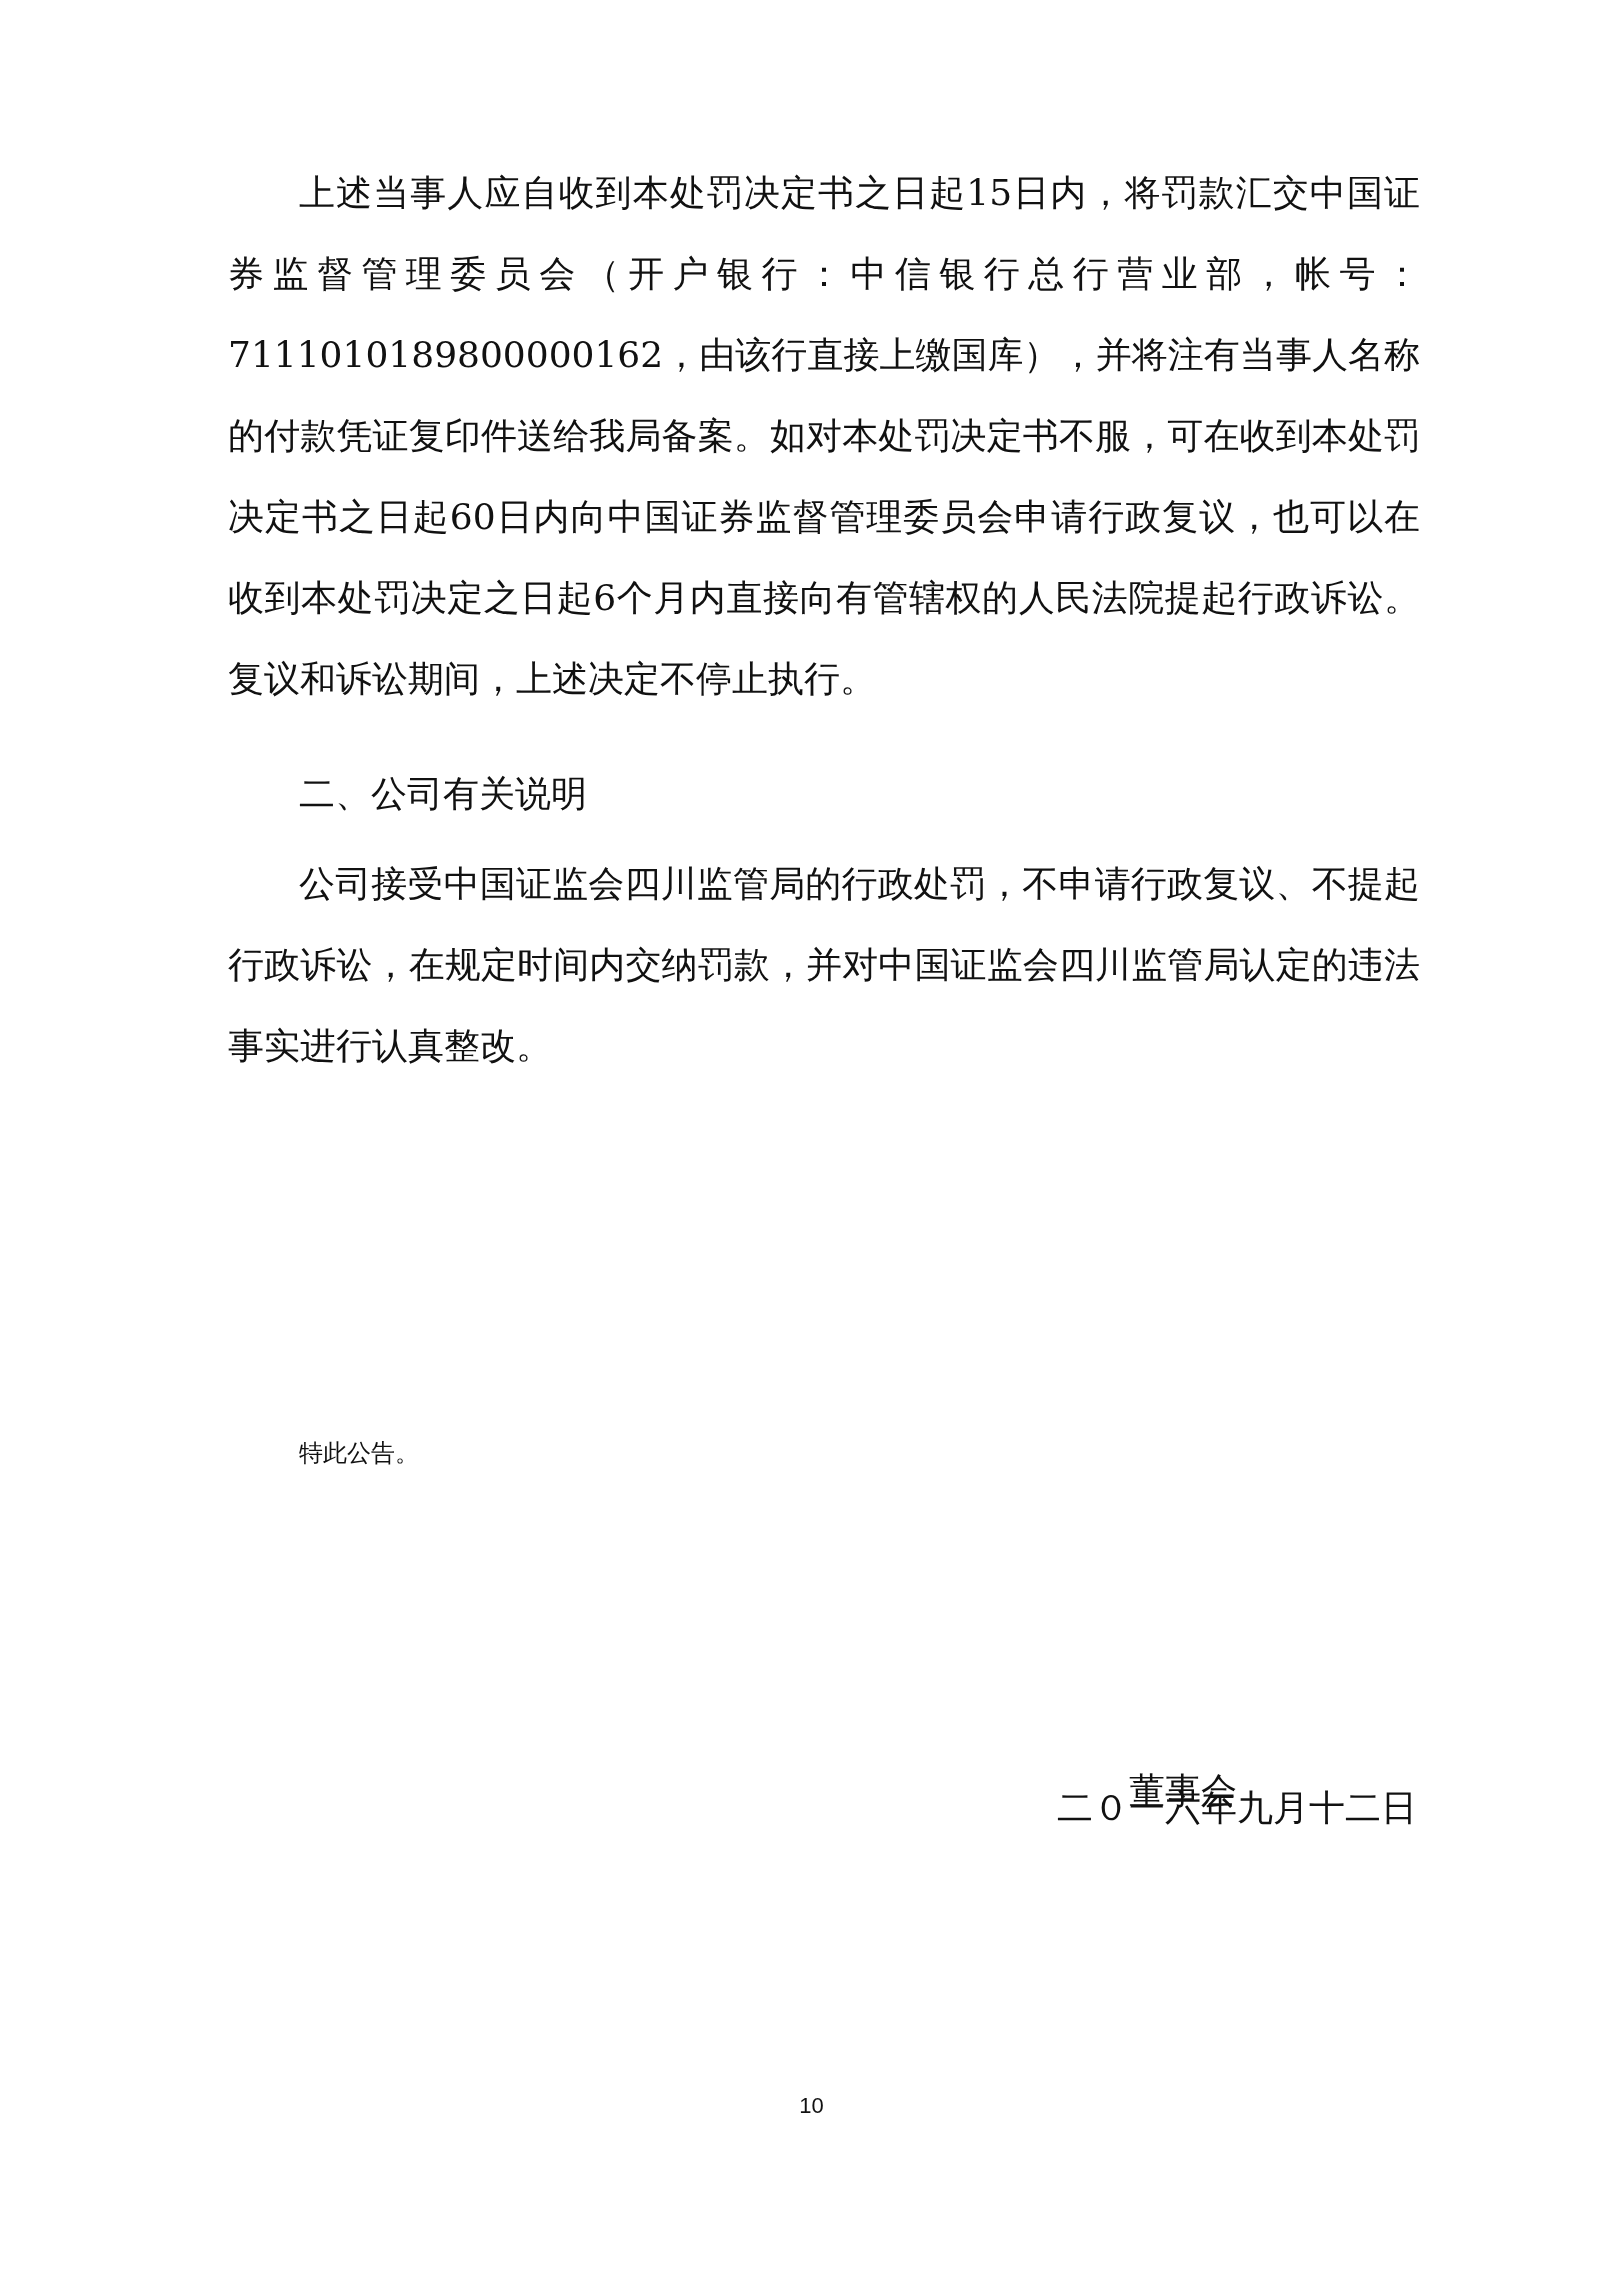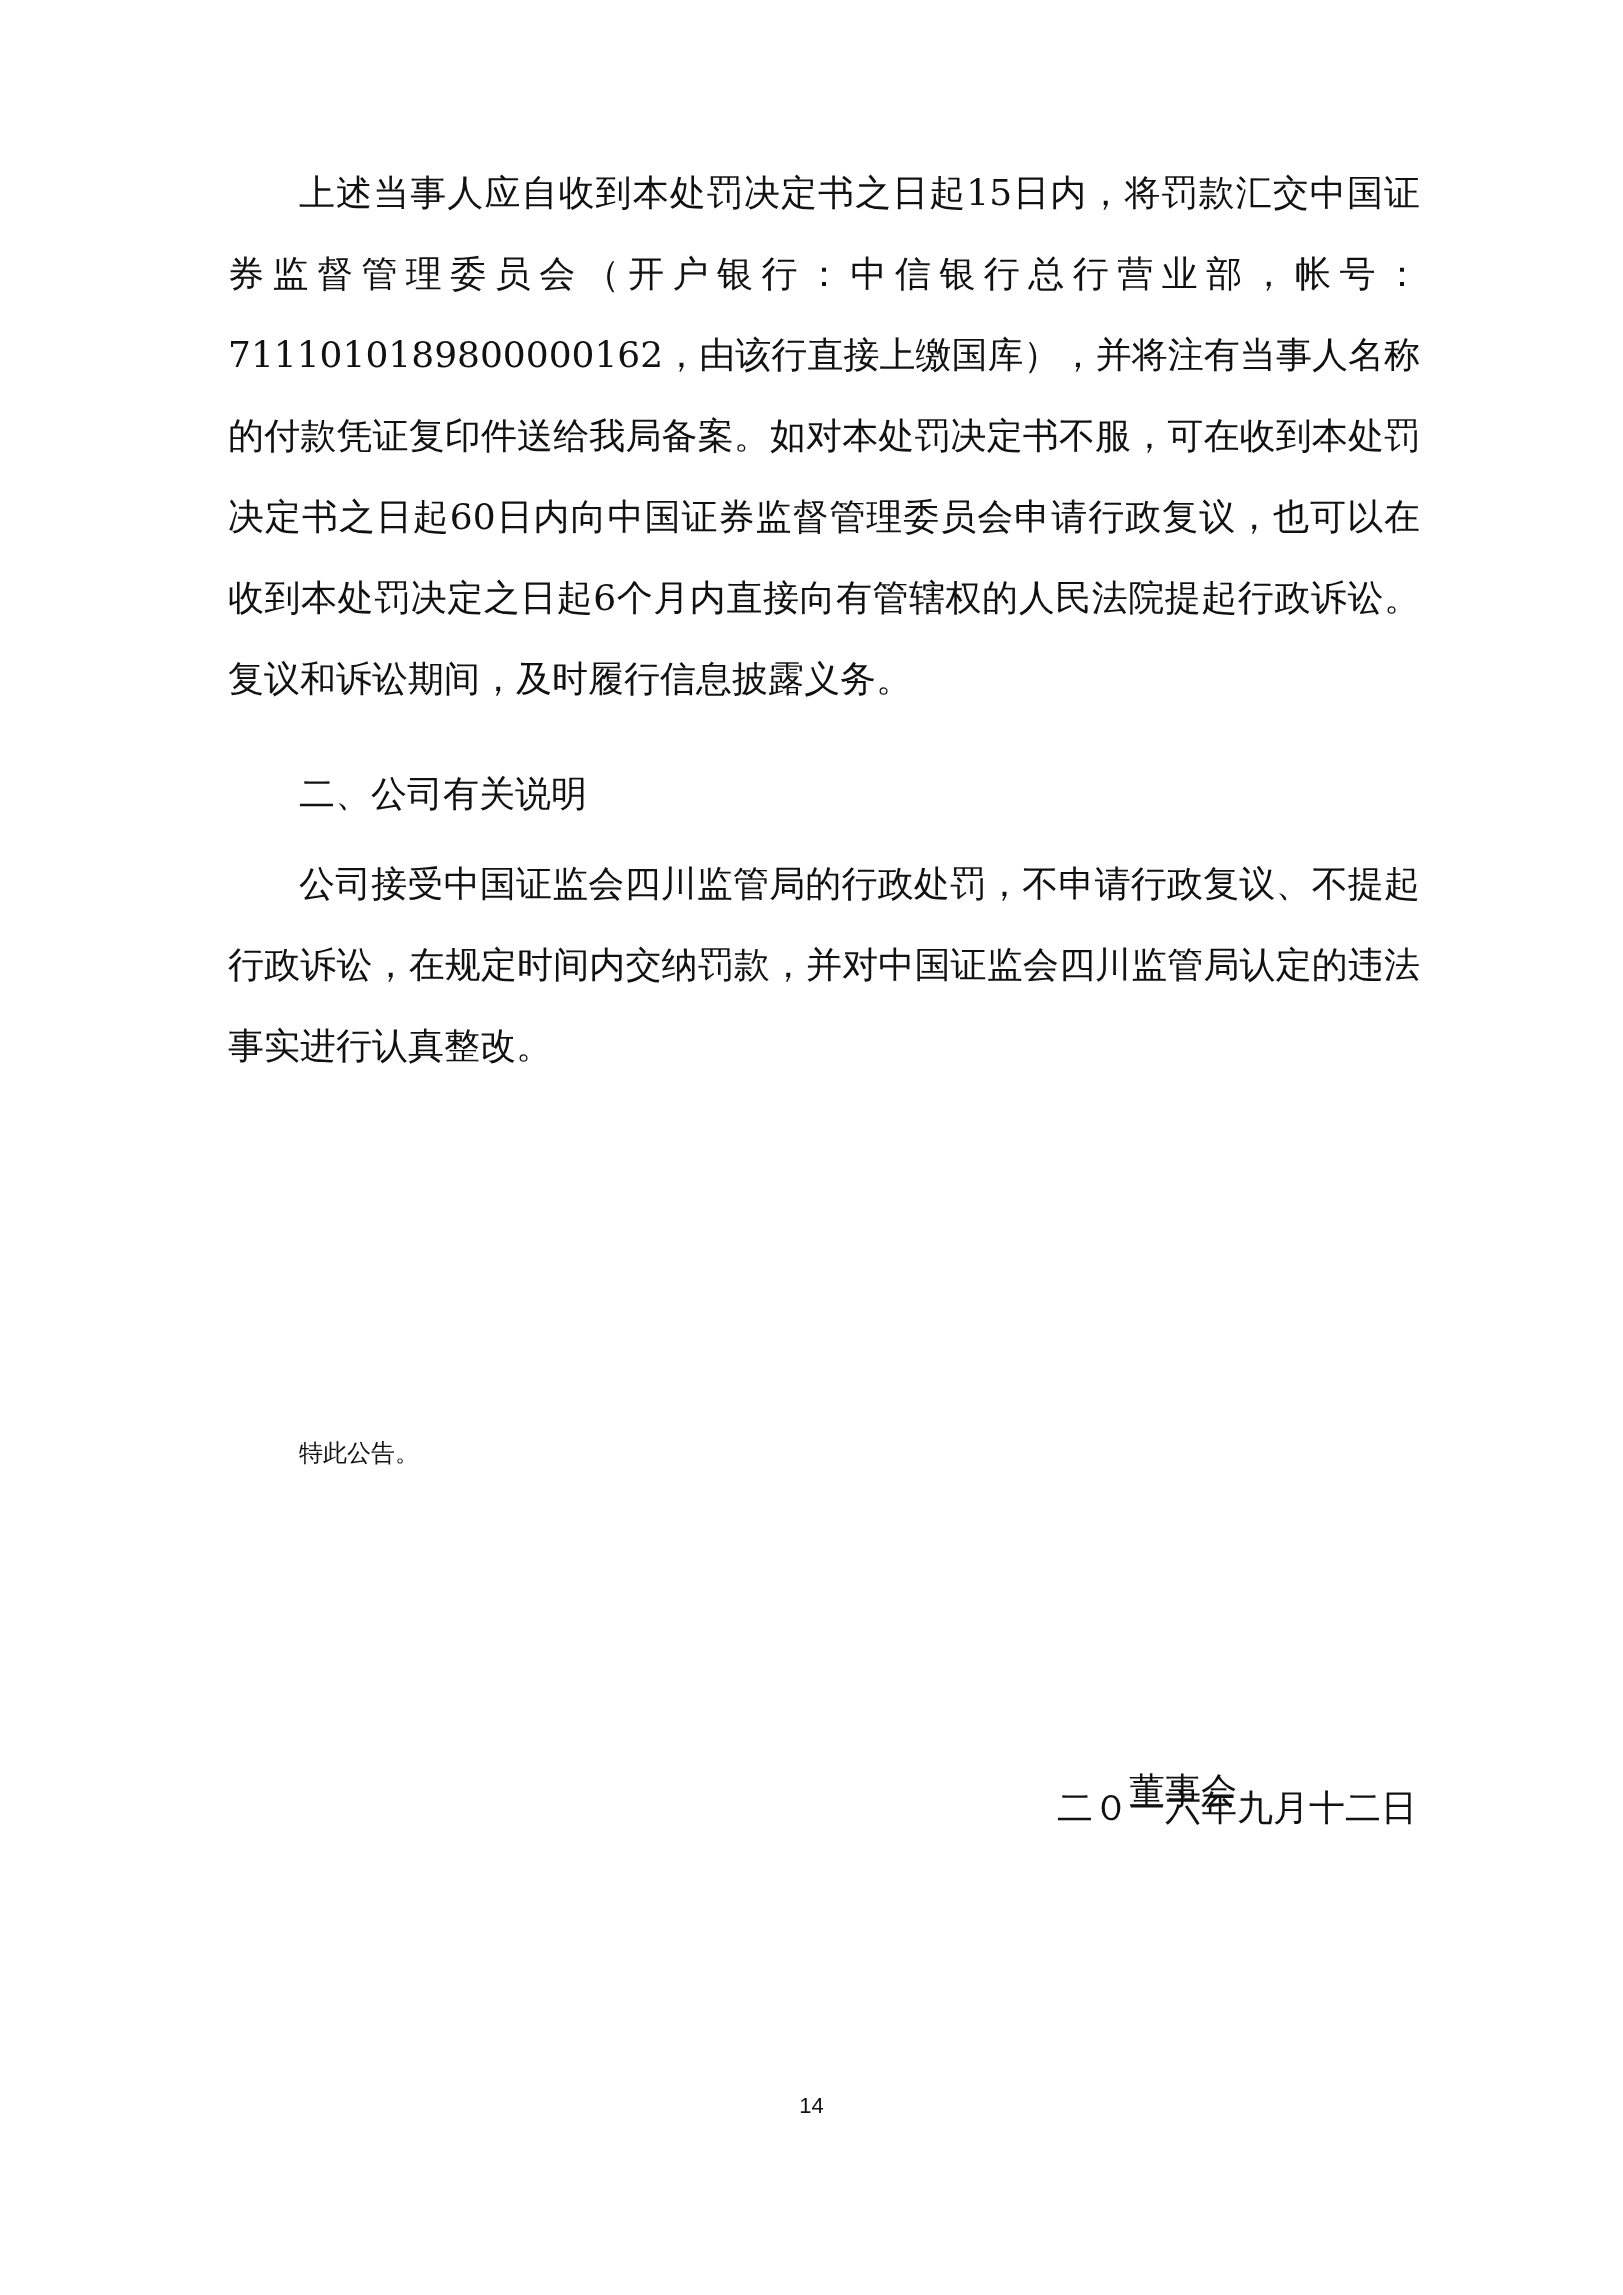--- a/index.html
+++ b/index.html
@@ -13,28 +13,28 @@
   .closing{position:absolute;left:299px;top:1437px;font-size:24px;}
   .sig{position:absolute;font-size:36px;}
   .pagenum{position:absolute;left:0;width:1623px;top:2093px;text-align:center;
            font-family:"Liberation Sans",sans-serif;font-size:22px;}
 </style>
 </head>
 <body>
 
 <div class="page">
   <div class="body">
-    <p class="indent">上述当事人应自收到本处罚决定书之日起15日内，将罚款汇交中国证券监督管理委员会（开户银行：中信银行总行营业部，帐号：7111010189800000162，由该行直接上缴国库），并将注有当事人名称的付款凭证复印件送给我局备案。如对本处罚决定书不服，可在收到本处罚决定书之日起60日内向中国证券监督管理委员会申请行政复议，也可以在收到本处罚决定之日起6个月内直接向有管辖权的人民法院提起行政诉讼。复议和诉讼期间，及时履行信息披露义务。</p>
+    <p class="indent">上述当事人应自收到本处罚决定书之日起15日内，将罚款汇交中国证券监督管理委员会（开户银行：中信银行总行营业部，帐号：7111010189800000162，由该行直接上缴国库），并将注有当事人名称的付款凭证复印件送给我局备案。如对本处罚决定书不服，可在收到本处罚决定书之日起60日内向中国证券监督管理委员会申请行政复议，也可以在收到本处罚决定之日起6个月内直接向有管辖权的人民法院提起行政诉讼。复议和诉讼期间，上述决定不停止执行。</p>
     <div style="height:34px"></div>
     <h2>二、公司有关说明</h2>
     <div style="height:8.5px"></div>
     <p class="indent">公司接受中国证监会四川监管局的行政处罚，不申请行政复议、不提起行政诉讼，在规定时间内交纳罚款，并对中国证监会四川监管局认定的违法事实进行认真整改。</p>
     <div style="height:8.5px"></div>
   </div>
 
   <div class="closing">特此公告。</div>
 
   <div class="sig" style="left:1129px;top:1767px;">董事会</div>
   <div class="sig" style="left:1057px;top:1784px;">二０一六年九月十二日</div>
 
-  <div class="pagenum">14</div>
+  <div class="pagenum">10</div>
 </div>
 
 
 </body></html>

